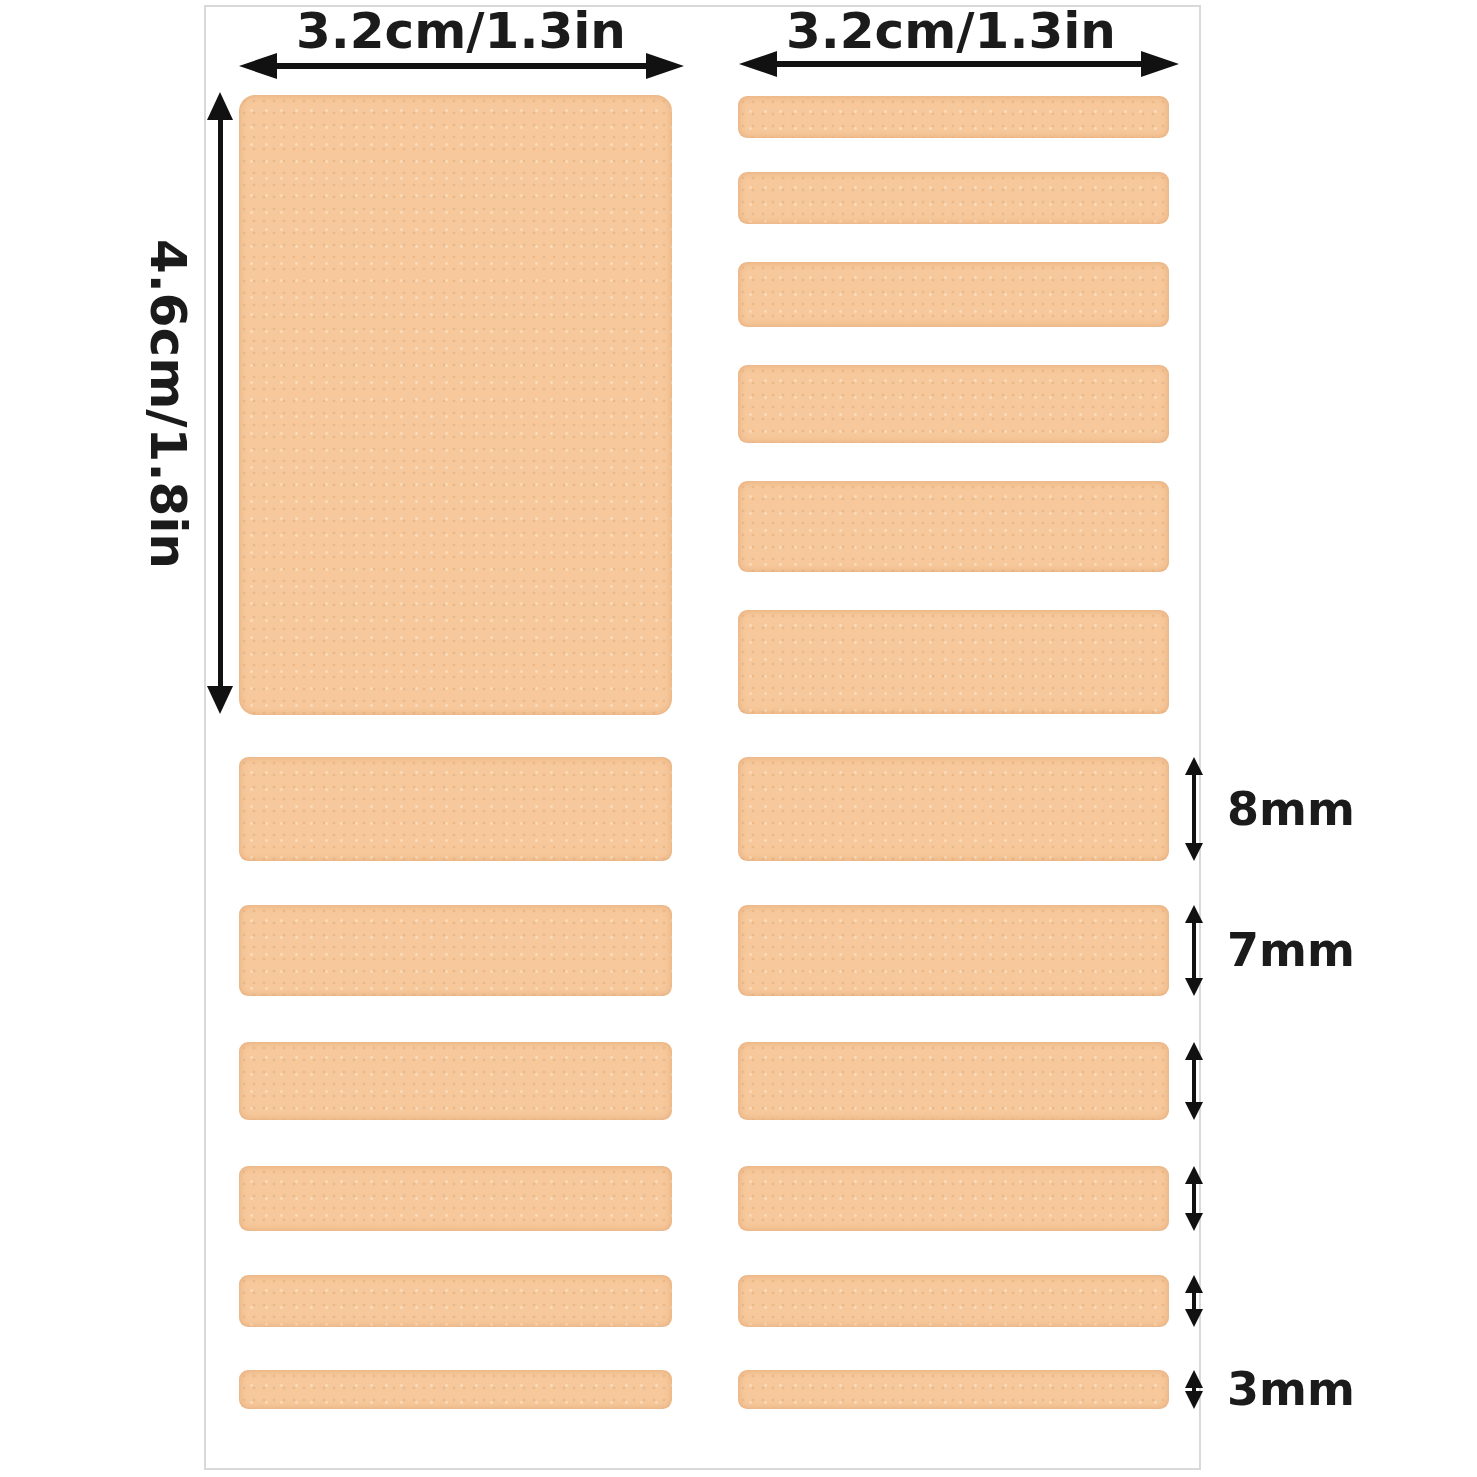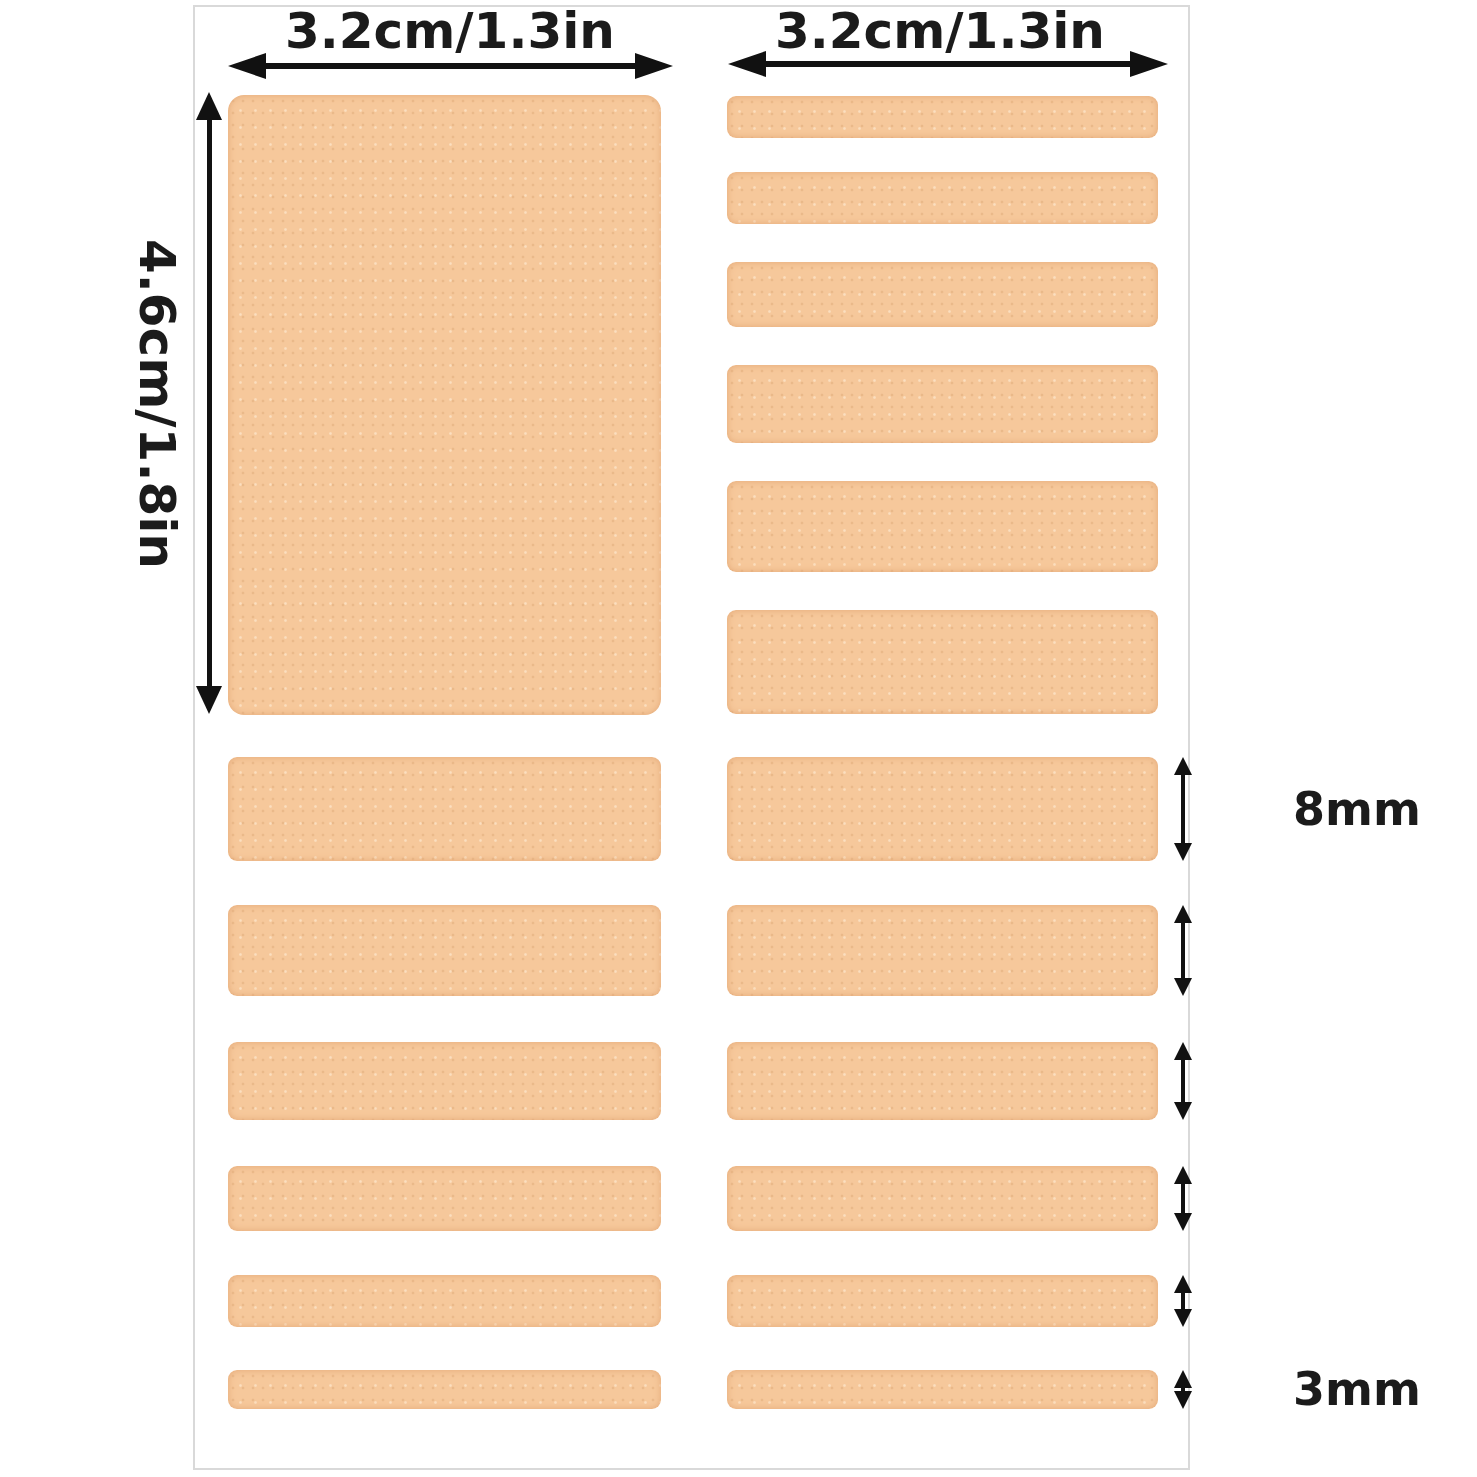--- a/index.html
+++ b/index.html
@@ -1,18 +1,18 @@
 <!DOCTYPE html>
 <html style="--foam: #f6c89b; --foam-edge: #e3a877; --arrow: #111111; --text: #1b1b1b; --panel-border: #d9d9d9; --background: #ffffff;"><head>
 <meta charset="utf-8">
 <style>
   html,body{margin:0;padding:0;background:#fff;}
   body{width:1477px;height:1477px;overflow:hidden;
        font-family:"DejaVu Sans","Liberation Sans",sans-serif;}
-  .stage{position:relative;width:1287px;height:1477px;background:var(--background,#fff);}
+  .stage{position:relative;width:1287px;height:1477px;background:var(--background,#fff);margin-left:11px;}
 
   .panel{position:absolute;left:193px;top:5px;width:993px;height:1461px;
          border:2px solid var(--panel-border,#d9d9d9);}
 
   
   .foam{position:absolute;
         background-color:var(--foam,#f6c89b);
         background-image:
           radial-gradient(circle, rgba(176,108,48,0.16) 0.8px, transparent 1.8px),
           radial-gradient(circle, rgba(255,241,222,0.55) 0.8px, transparent 1.8px);
@@ -20,21 +20,21 @@
         background-position:0 0, 5px 7px;
         box-shadow:inset 0 0 7px var(--foam-edge,#e9b27c);
         border-radius:9px;}
   .pad{border-radius:16px;}
 
   
   .label{position:absolute;color:var(--text,#1b1b1b);font-weight:bold;white-space:nowrap;}
   .wlabel{font-size:50px;text-align:center;width:510px;top:2px;}
   .vlabel{font-size:50px;text-align:center;width:620px;height:60px;line-height:60px;
           left:-153px;top:374px;transform:rotate(90deg);}
-  .tlabel{font-size:46px;height:56px;line-height:56px;left:1277px;width:160px;text-align:center;}
+  .tlabel{font-size:46px;height:56px;line-height:56px;left:1216px;width:160px;text-align:left;}
 
   
   .harrow{position:absolute;height:26px;}
   .harrow .shaft{position:absolute;left:26px;right:26px;top:10px;height:6px;background:var(--arrow,#111);}
   .harrow .head{position:absolute;top:0;width:0;height:0;
                 border-top:13px solid transparent;border-bottom:13px solid transparent;}
   .harrow .head.l{left:0;border-right:38px solid var(--arrow,#111);}
   .harrow .head.r{right:0;border-left:38px solid var(--arrow,#111);}
 
   
@@ -108,20 +108,21 @@
     <span class="shaft"></span>
     <span class="head b"></span>
   </div>
   <div class="label tlabel" style="top:781px;">8mm</div>
 
   <div class="sarrow" style="top:905px;height:91px;">
     <span class="head t"></span>
     <span class="shaft"></span>
     <span class="head b"></span>
   </div>
+  <div class="label tlabel" style="top:922px;">7mm</div>
 
   <div class="sarrow" style="top:1042px;height:78px;">
     <span class="head t"></span>
     <span class="shaft"></span>
     <span class="head b"></span>
   </div>
 
   <div class="sarrow" style="top:1166px;height:65px;">
     <span class="head t"></span>
     <span class="shaft"></span>

